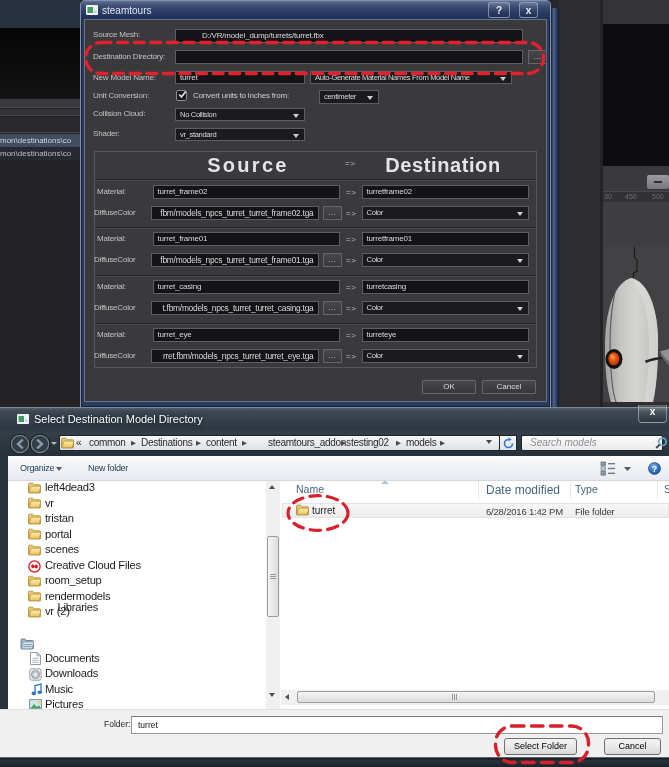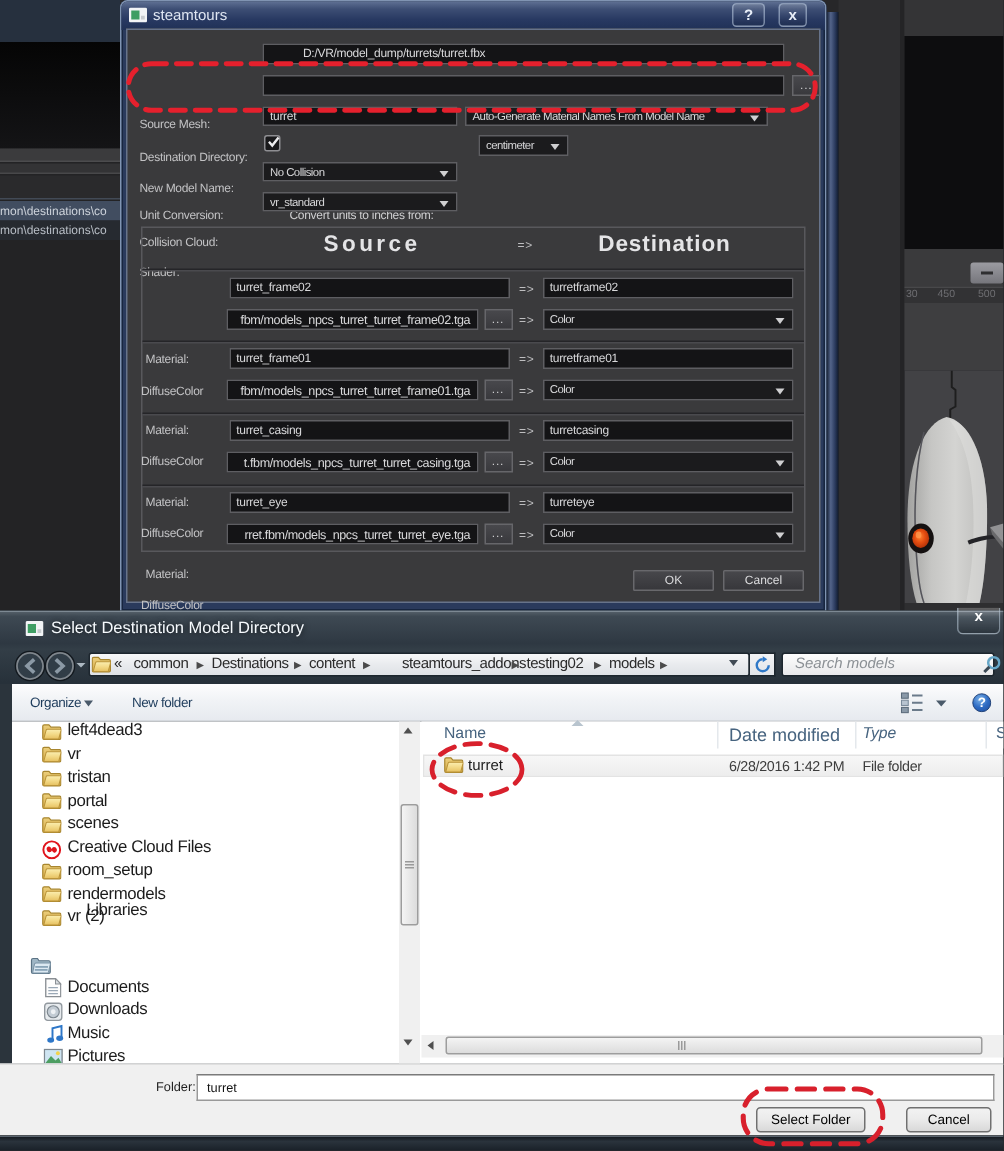--- a/index.html
+++ b/index.html
@@ -7,31 +7,31 @@
 .abs { position:absolute; }
 
 #qt { left:80px; top:0; width:471px; height:408px; border-radius:5px 5px 0 0;
   background:#2a3a5c; box-shadow:inset 0 0 0 1px #8094b2, inset 0 0 0 2px #17253f; }
 #qtTitle { left:81px; top:1px; width:469px; height:19px; border-radius:4px 4px 0 0;
   background:linear-gradient(to bottom,#5f7093 0,#3d4e74 5px,#283962 12px,#203156 19px); }
 #qtBody { left:84px; top:19px; width:463px; height:383px; background:#3a3a3c; border:1px solid #67738a; }
 .qtbtn { top:2px; height:16px; border:1px solid rgba(190,205,228,0.55); border-radius:3px;
   background:linear-gradient(to bottom,rgba(255,255,255,0.16),rgba(255,255,255,0.03) 50%,rgba(0,0,0,0.10));
   color:#e8eef8; font-size:10px; font-weight:bold; text-align:center; line-height:15px; }
-.lbl { font-size:8px; letter-spacing:-0.2px; color:#c2c2c4; white-space:nowrap; line-height:10px;margin-top:48px; }
+.lbl { font-size:8px; letter-spacing:-0.2px; color:#c2c2c4; white-space:nowrap; line-height:10px; }
 .inp { background:#141416; border:1px solid #5e5e62; color:#d8d8da; font-size:8px; letter-spacing:-0.2px;
   line-height:12px; padding:0 4px; white-space:nowrap; overflow:hidden; }
 .cmb { background:#1b1b1d; border:1px solid #5e5e62; color:#d8d8da; font-size:7.6px; letter-spacing:-0.35px;
   line-height:12px; padding:0 4px; white-space:nowrap; overflow:hidden; }
 .cmb i { position:absolute; right:5px; top:5px; border-left:3.5px solid transparent;
   border-right:3.5px solid transparent; border-top:4.5px solid #cfcfd1; }
 .dots { background:linear-gradient(to bottom,#48484c,#39393d); border:1px solid #66666a; color:#d0d0d2;
   font-size:8px; text-align:center; line-height:11px; letter-spacing:0.5px; }
 .arr { font-size:8px; color:#bebec0; letter-spacing:0.5px; }
-.hbold { font-size:15px; font-weight:bold; letter-spacing:0.6px; color:#e4e4e6; text-align:center; }
+.hbold { font-size:20px; font-weight:bold; letter-spacing:0.6px; color:#e4e4e6; text-align:center; }
 .sep { left:95px; width:441px; height:2px; border-top:1px solid #252528; border-bottom:1px solid #4a4a4e; }
 .qbtn { height:14px; background:linear-gradient(to bottom,#47474b,#37373b);
   border:1px solid #68686c; border-radius:1px; color:#dcdcde; font-size:8px; text-align:center; line-height:12px; }
 svg.note { position:absolute; }
 
 .w7t { font-size:11.2px; letter-spacing:-0.25px; color:#1c1c1c; white-space:nowrap; }
 .w7s { font-size:9.5px; letter-spacing:-0.2px; color:#3c3c3c; white-space:nowrap; }
 .w7btn { height:17px; background:linear-gradient(to bottom,#f2f2f2,#ebebeb 45%,#d9d9d9);
   border:1px solid #707070; border-radius:3px; color:#000; font-size:9px; text-align:center; line-height:15px; }
 .crumb { font-size:10px; letter-spacing:-0.3px; color:#2b2b2b; white-space:nowrap; }
@@ -346,21 +346,21 @@
 <div class="abs" style="left:270px;top:574px;width:6px;height:1px;background:#9a9a9a;box-shadow:0 2px 0 #9a9a9a,0 4px 0 #9a9a9a;"></div>
 <div class="abs" style="left:269px;top:693px;width:0;height:0;border-left:3.5px solid transparent;border-right:3.5px solid transparent;border-top:4px solid #505050;"></div>
 
 <div class="abs" style="left:281px;top:481px;width:388px;height:18px;background:#fff;"></div>
 <div class="abs" style="left:478px;top:481px;width:1px;height:18px;background:#e4e8ec;"></div>
 <div class="abs" style="left:570px;top:481px;width:1px;height:18px;background:#e4e8ec;"></div>
 <div class="abs" style="left:657px;top:481px;width:1px;height:18px;background:#e4e8ec;"></div>
 <div class="abs" style="left:381px;top:480px;width:0;height:0;border-left:4px solid transparent;border-right:4px solid transparent;border-bottom:4px solid #b8c4ce;"></div>
 <div class="abs" style="left:296px;top:483px;font-size:10.5px;color:#46637f;">Name</div>
 <div class="abs" style="left:486px;top:483px;font-size:12px;color:#46637f;">Date modified</div>
-<div class="abs" style="left:575px;top:483px;font-size:10.5px;color:#46637f;font-style:italic;">Type</div>
+<div class="abs" style="left:575px;top:483px;font-size:10.5px;color:#46637f;">Type</div>
 <div class="abs" style="left:664px;top:483px;font-size:10.5px;color:#46637f;">S</div>
 
 <div class="abs" style="left:282px;top:503px;width:387px;height:15px;background:linear-gradient(to bottom,#f7f7f7,#ededed);border:1px solid #e3e3e3;"></div>
 <svg class="abs" style="left:296px;top:504px" width="13" height="12" viewBox="0 0 13 12">
     <use href="#fold"></use>
   </svg>
 <div class="abs" style="left:312px;top:505px;font-size:10px;color:#1c1c1c;">turret</div>
 <div class="abs w7s" style="left:486px;top:506px;">6/28/2016 1:42 PM</div>
 <div class="abs w7s" style="left:575px;top:506px;">File folder</div>
 

